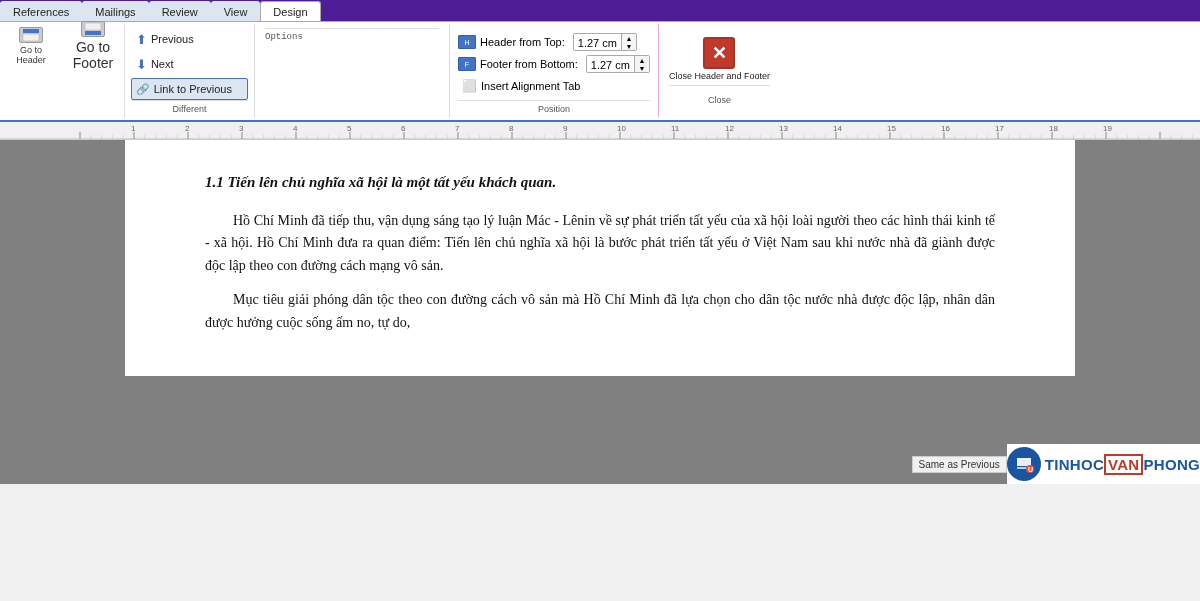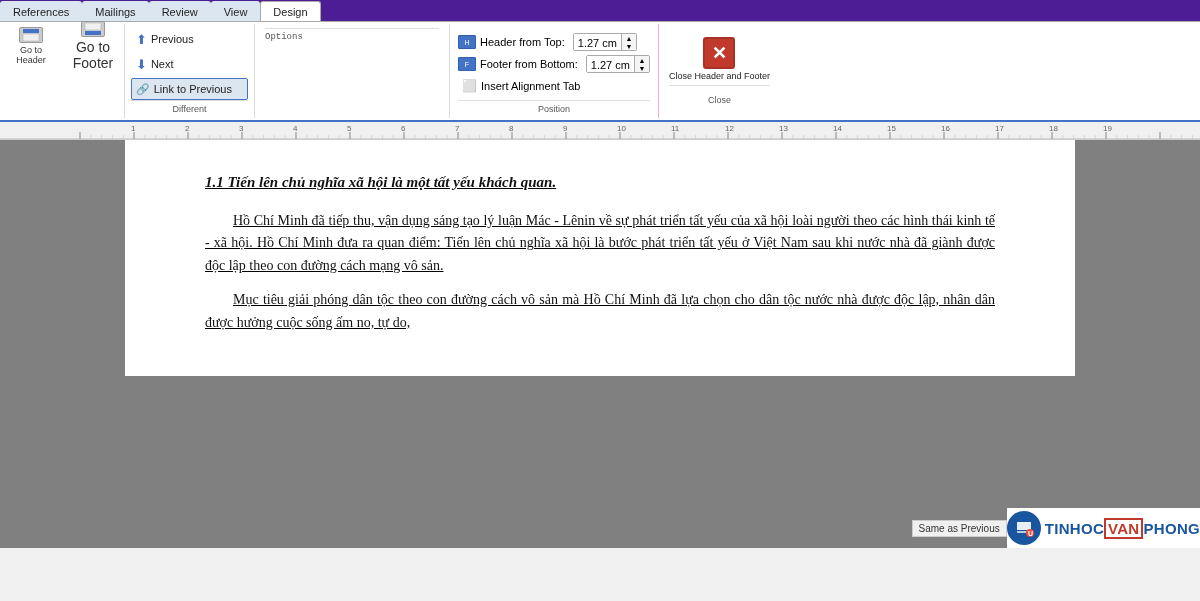--- a/index.html
+++ b/index.html
@@ -506,21 +506,21 @@
       <text x="1103" y="9" font-size="8" fill="#666">19</text>
       <line x1="1160" y1="10" x2="1160" y2="17" stroke="#888" stroke-width="1"></line>
       <line x1="1170.8" y1="13" x2="1170.8" y2="17" stroke="#bbb" stroke-width="0.5"></line>
       <line x1="1181.6" y1="13" x2="1181.6" y2="17" stroke="#bbb" stroke-width="0.5"></line>
       <line x1="1192.4" y1="13" x2="1192.4" y2="17" stroke="#bbb" stroke-width="0.5"></line>
       <line x1="1203.2" y1="13" x2="1203.2" y2="17" stroke="#bbb" stroke-width="0.5"></line>
     </svg>
   <div id="ruler-ticks" style="position:absolute; left:0; top:0; width:100%; height:100%; pointer-events:none;"></div>
 </div>
 
-<div class="doc-wrapper" style="height: 408px; overflow:hidden; background:#737373; position:relative;text-decoration:underline;">
+<div class="doc-wrapper" style="height: 344px; overflow:hidden; background:#737373; position:relative;">
 
   <div style="overflow-y:auto; height:100%; background:#808080;">
     <div class="doc-page">
       <p class="doc-heading">1.1 Tiến lên chủ nghĩa xã hội là một tất yếu khách quan.</p>
       <p class="doc-para">Hồ Chí Minh đã tiếp thu, vận dụng sáng tạo lý luận Mác - Lênin về sự phát triển tất yếu của xã hội loài người theo các hình thái kinh tế - xã hội. Hồ Chí Minh đưa ra quan điểm: Tiến lên chủ nghĩa xã hội là bước phát triển tất yếu ở Việt Nam sau khi nước nhà đã giành được độc lập theo con đường cách mạng vô sản.</p>
       <p class="doc-para">Mục tiêu giải phóng dân tộc theo con đường cách vô sản mà Hồ Chí Minh đã lựa chọn cho dân tộc nước nhà được độc lập, nhân dân được hưởng cuộc sống ấm no, tự do,</p>
     </div>
   </div>
 
   <div style="position:absolute; bottom:0; right:0; display:flex; align-items:center;">

